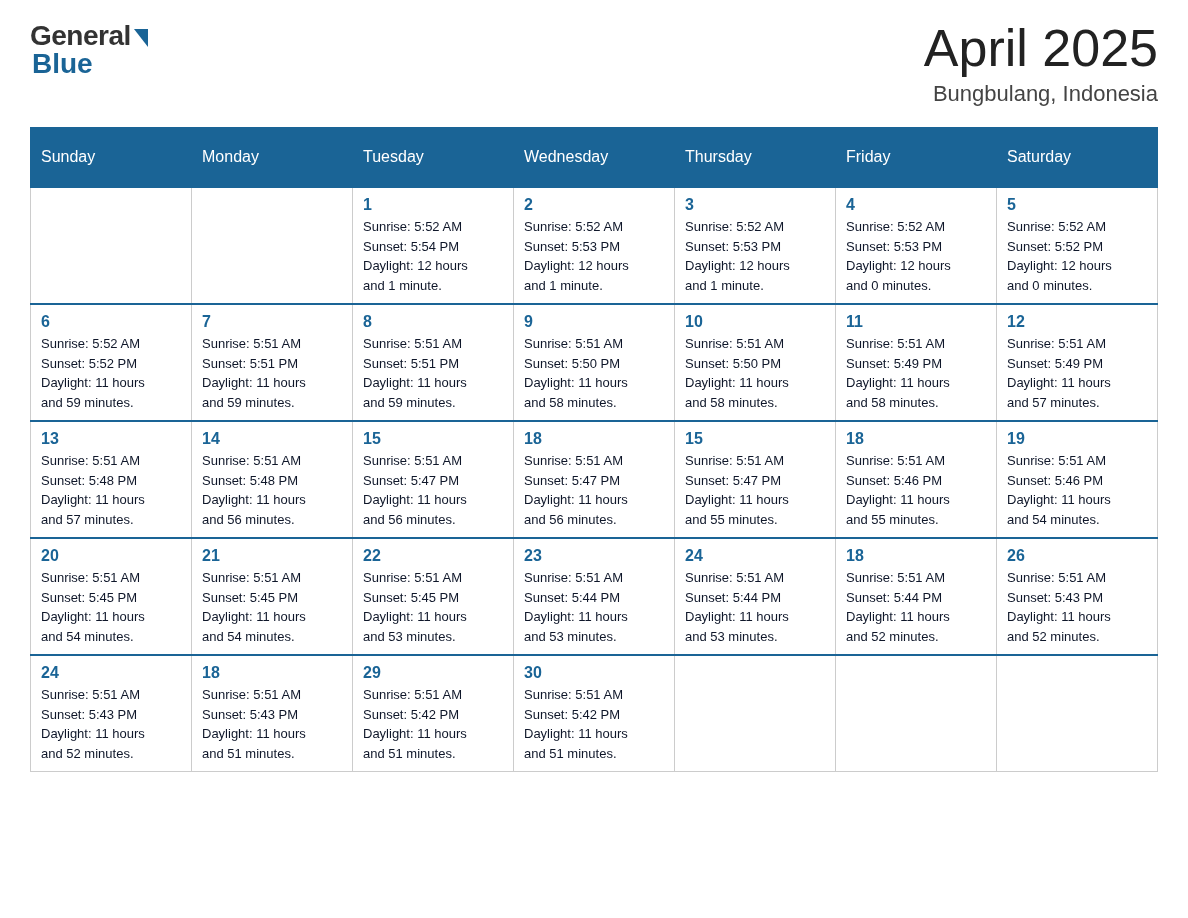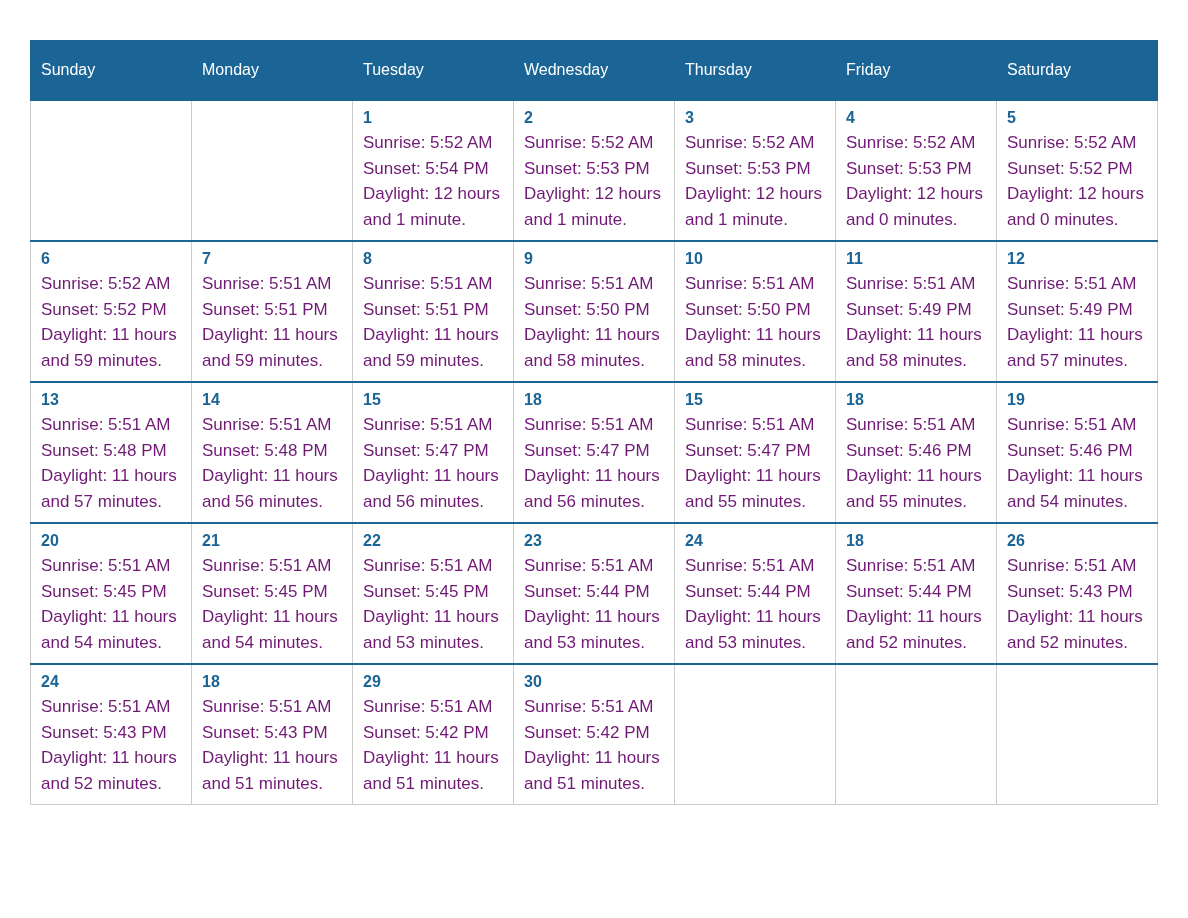--- a/index.html
+++ b/index.html
@@ -85,35 +85,46 @@
       color: #333;
     }
     .day-number {
       font-size: 16px;
       font-weight: bold;
       color: #1a6496;
       display: block;
       margin-bottom: 3px;
     }
     .day-info {
-      font-size: 17px;
-      color: #701a75;
+      font-size: 13px;
+      color: #0f172a;
       line-height: 1.5;
     }
     .empty-cell {
       background: #fff;
     }
     .week-row td {
       border-top: 2px solid #1a6496;
     }
   </style>
 </head>
 <body>
 
 <div class="header">
+  <div class="logo">
+    <div class="logo-top">
+      <span class="logo-general">General</span>
+      <div class="logo-arrow"></div>
+    </div>
+    <span class="logo-blue">Blue</span>
+  </div>
+  <div class="title-section">
+    <div class="month-title">April 2025</div>
+    <div class="location">Bungbulang, Indonesia</div>
+  </div>
 </div>
 
 <table class="calendar">
   <thead>
     <tr>
     <th>Sunday</th>
         <th>Monday</th>
         <th>Tuesday</th>
         <th>Wednesday</th>
         <th>Thursday</th>

